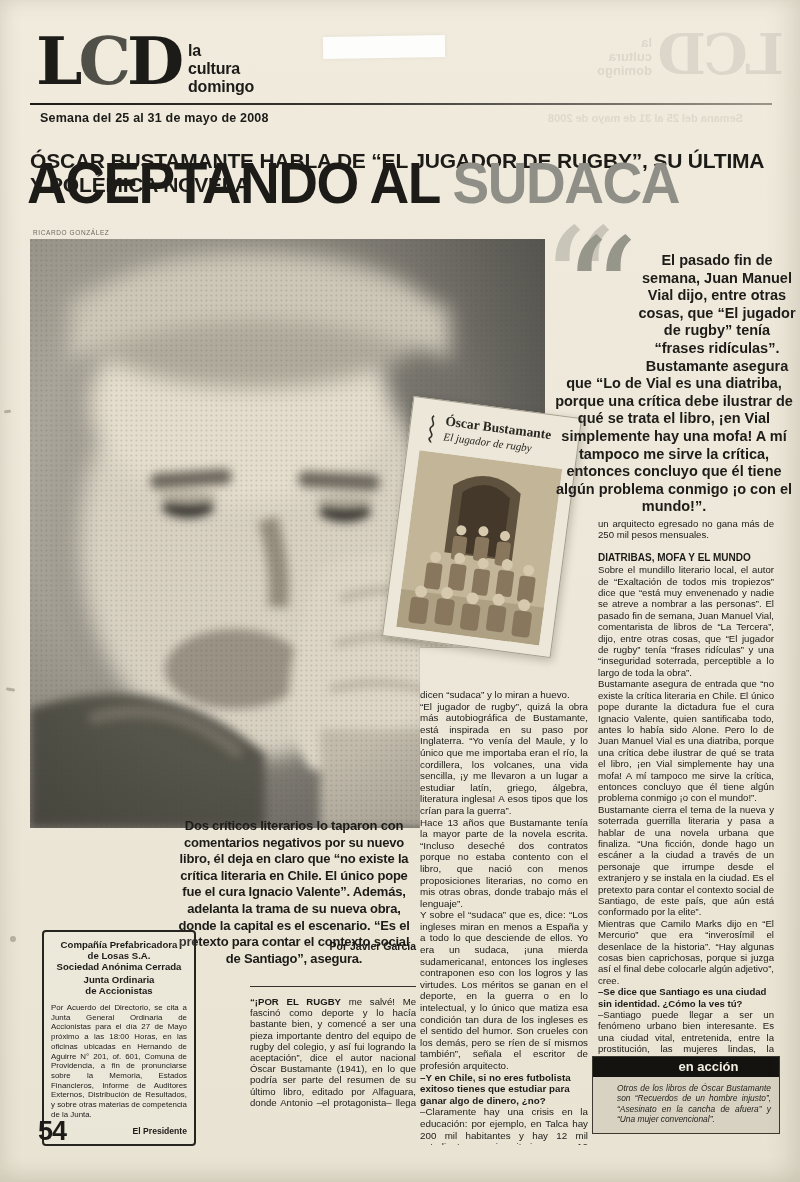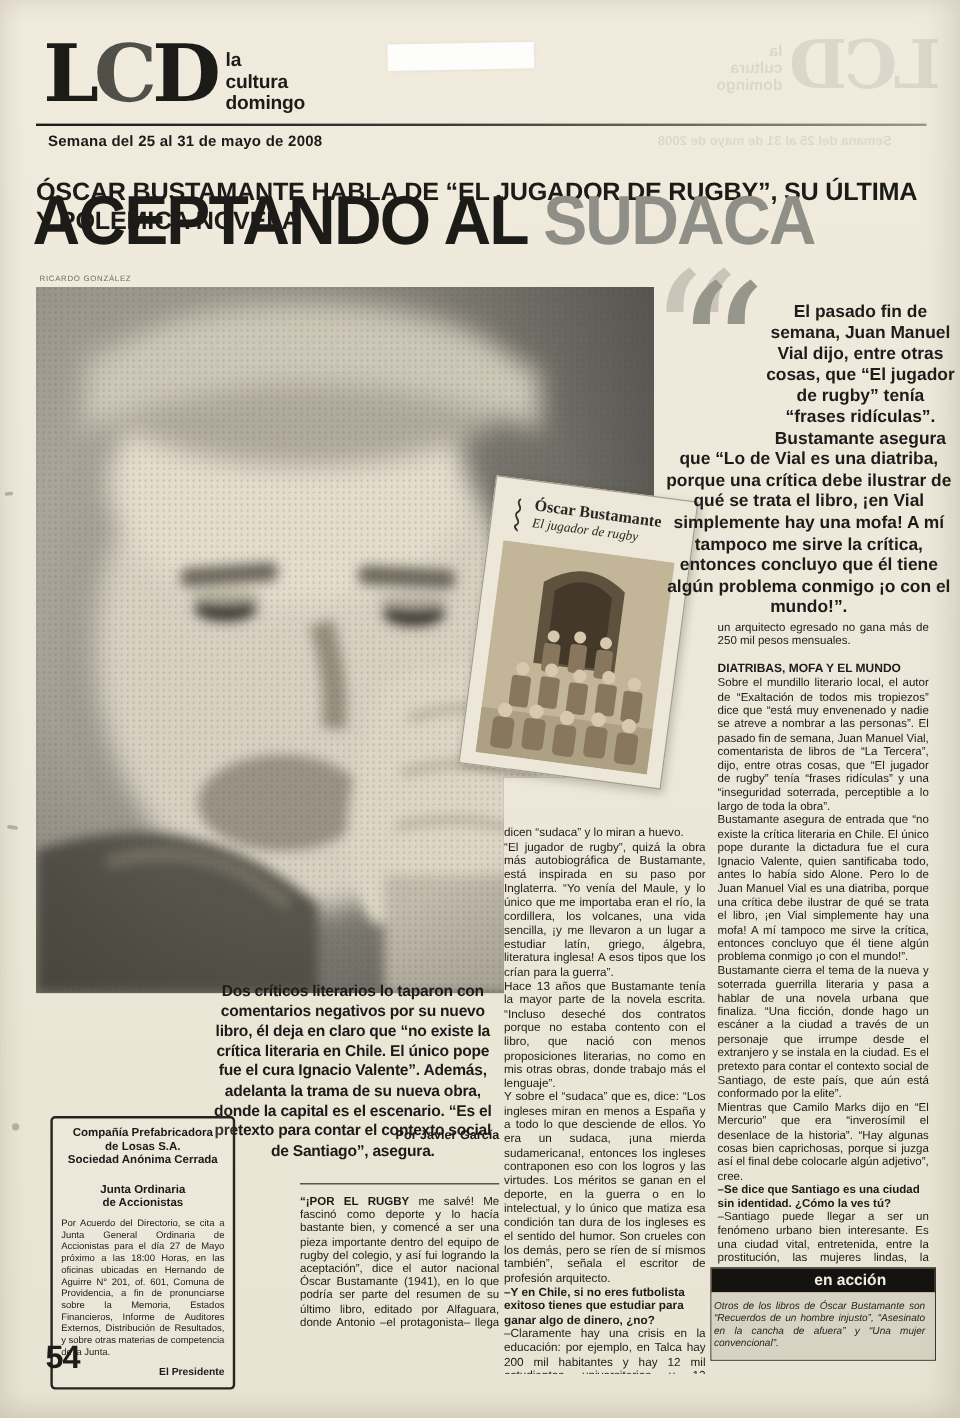--- a/index.html
+++ b/index.html
@@ -56,25 +56,25 @@
   .mid-col p{margin:0;}
   .first-col{left:250px;top:996px;width:166px;height:112px;overflow:hidden;font-size:9.6px;line-height:11.2px;}
   .first-col .lead-in{font-weight:800;}
   
   .lede{left:170px;top:818px;width:248px;text-align:center;font-weight:800;font-size:13px;line-height:16.6px;letter-spacing:-0.2px;}
   .byline{left:250px;top:940px;width:166px;text-align:right;font-weight:800;font-size:10.5px;}
   .byline-rule{left:250px;top:986px;width:166px;height:1px;background:#33312c;}
   
   .accion{left:592px;top:1056px;width:186px;border:1px solid #3a382f;}
   .accion .head{background:#141310;color:#f2eee2;text-align:center;font-weight:800;font-size:13px;line-height:20px;height:20px;padding-left:45px;}
-  .accion .body{background:#d7d2c2;padding:6px 8px 8px 2px;font-style:italic;font-size:8.4px;line-height:10.4px;text-align:justify;color:#26241e;}
+  .accion .body{background:#d7d2c2;padding:6px 8px 8px 24px;font-style:italic;font-size:8.4px;line-height:10.4px;text-align:justify;color:#26241e;}
   
   .legal{left:42px;top:930px;width:154px;border:2px solid #26241f;border-radius:4px;padding:7px 7px 8px 7px;box-sizing:border-box;background:rgba(255,255,255,.12);}
   .legal .t{font-weight:800;font-size:9.6px;line-height:11px;text-align:center;}
-  .legal .sub{font-weight:800;font-size:9.6px;line-height:11px;text-align:center;margin-top:14px;}
+  .legal .sub{font-weight:800;font-size:9.6px;line-height:11px;text-align:center;margin-top:2px;}
   .legal .body{font-size:7.9px;line-height:9.7px;text-align:justify;margin-top:7px;}
   .legal .sign{font-weight:800;font-size:8.6px;text-align:right;margin-top:7px;}
   .pagenum{left:38px;top:1116px;font-weight:700;font-size:27px;letter-spacing:-1px;}
   
   .artifact{background:#8e887a;opacity:.55;border-radius:2px;}
 </style>
 </head>
 <body>
 
 <div id="page">

